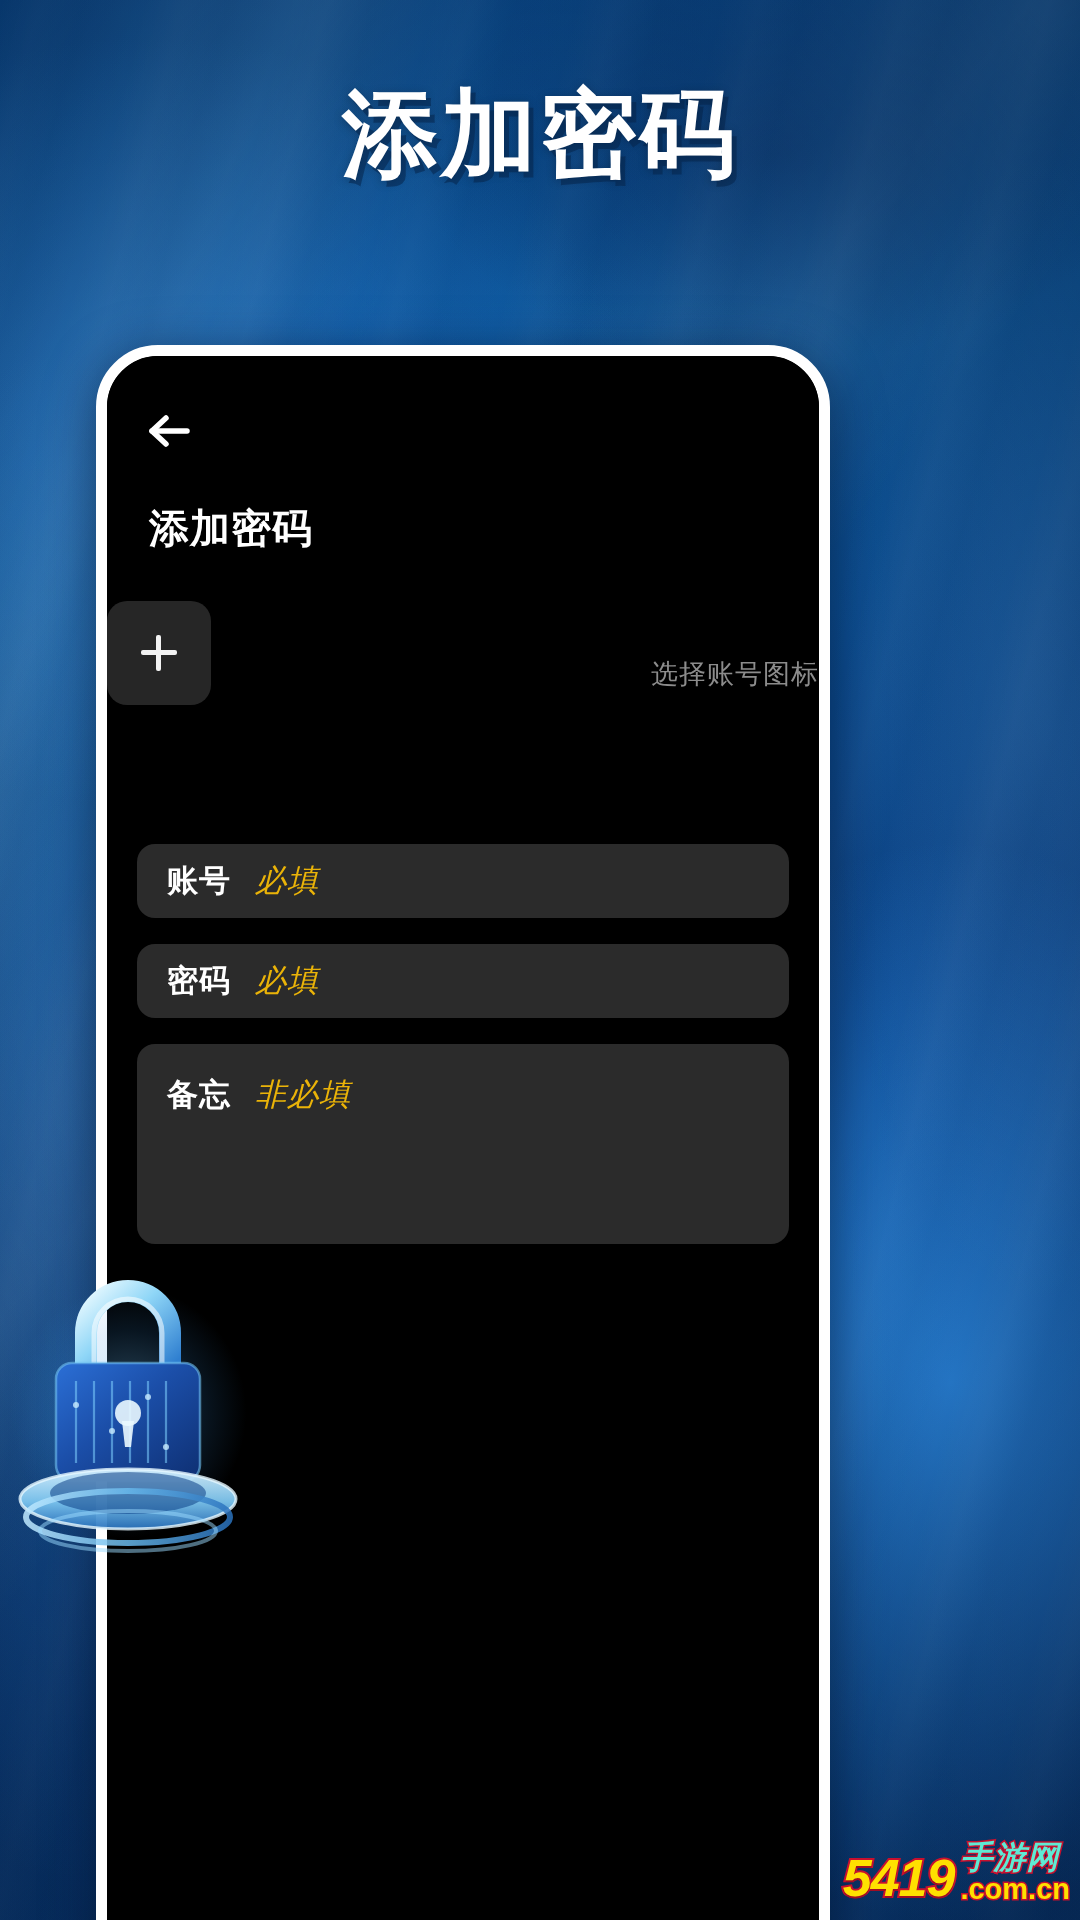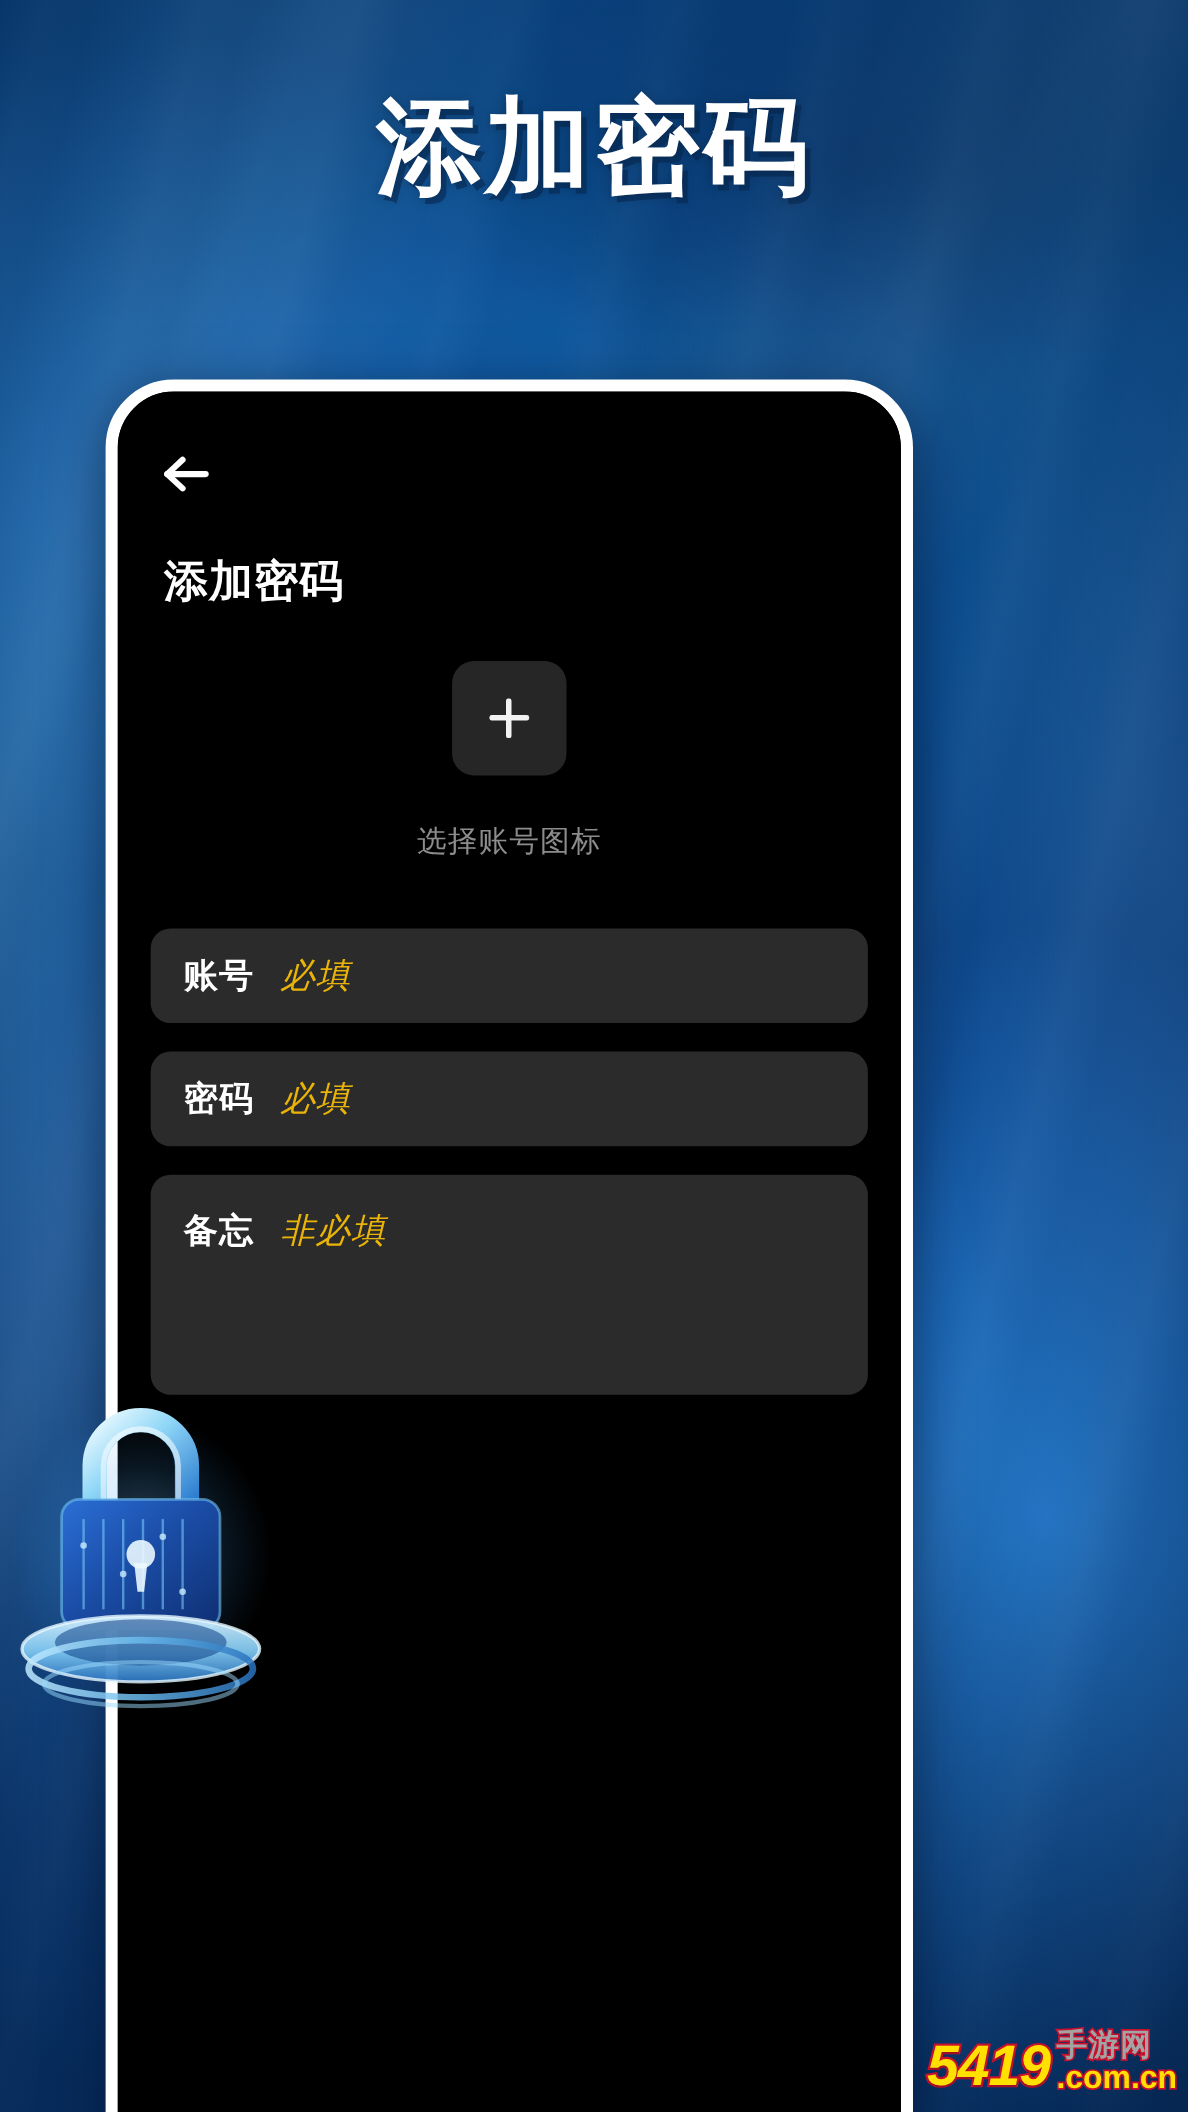--- a/index.html
+++ b/index.html
@@ -126,21 +126,21 @@
     color: #ffffff;
     letter-spacing: 1px;
   }
 
   
   .icon-picker-wrap {
     position: absolute;
     left: 0; right: 0;
     top: 245px;
     display: flex;
-    flex-direction: column;
+    flex-direction: row;
     align-items: center;
     justify-content: space-between;
   }
   .icon-picker {
     width: 104px; height: 104px;
     border-radius: 20px;
     background: #262626;
     display: flex; align-items: center; justify-content: center;
   }
   .plus-glyph {
@@ -171,21 +171,21 @@
   }
   .field {
     background: #2b2b2b;
     border-radius: 18px;
     margin-bottom: 26px;
     display: flex;
     align-items: flex-start;
     padding: 0;
     position: relative;
   }
-  .field.short { height: 86px; align-items: center; }
+  .field.short { height: 74px; align-items: center; }
   .field.tall  { height: 200px; align-items: flex-start; }
   .field.tall .f-label,
   .field.tall .f-placeholder { margin-top: 30px; }
 
   .f-label {
     width: 118px;
     flex: 0 0 118px;
     padding-left: 30px;
     box-sizing: border-box;
     font-size: 31px;
@@ -235,26 +235,27 @@
     font-weight: bold;
     font-style: italic;
     color: #ffe000;
     letter-spacing: -1px;
     -webkit-text-stroke: 4px #c8102e;
     paint-order: stroke fill;
     text-shadow: 0 2px 0 rgba(120,10,25,0.5);
   }
   .wm-right { display: flex; flex-direction: column; align-items: flex-start; gap: 2px; }
   .wm-cn {
-    font-size: 28px;
-    font-weight: bold;
-    color: #a3a3a3;
+    font-size: 32px;
+    font-weight: bold;
+    color: #5eead4;
     -webkit-text-stroke: 3px #c8102e;
     paint-order: stroke fill;
     letter-spacing: 1px;
+    font-style: italic;
   }
   .wm-dom {
     font-size: 29px;
     font-weight: bold;
     color: #ffe000;
     -webkit-text-stroke: 3px #c8102e;
     paint-order: stroke fill;
     letter-spacing: 0px;
   }
 </style>

